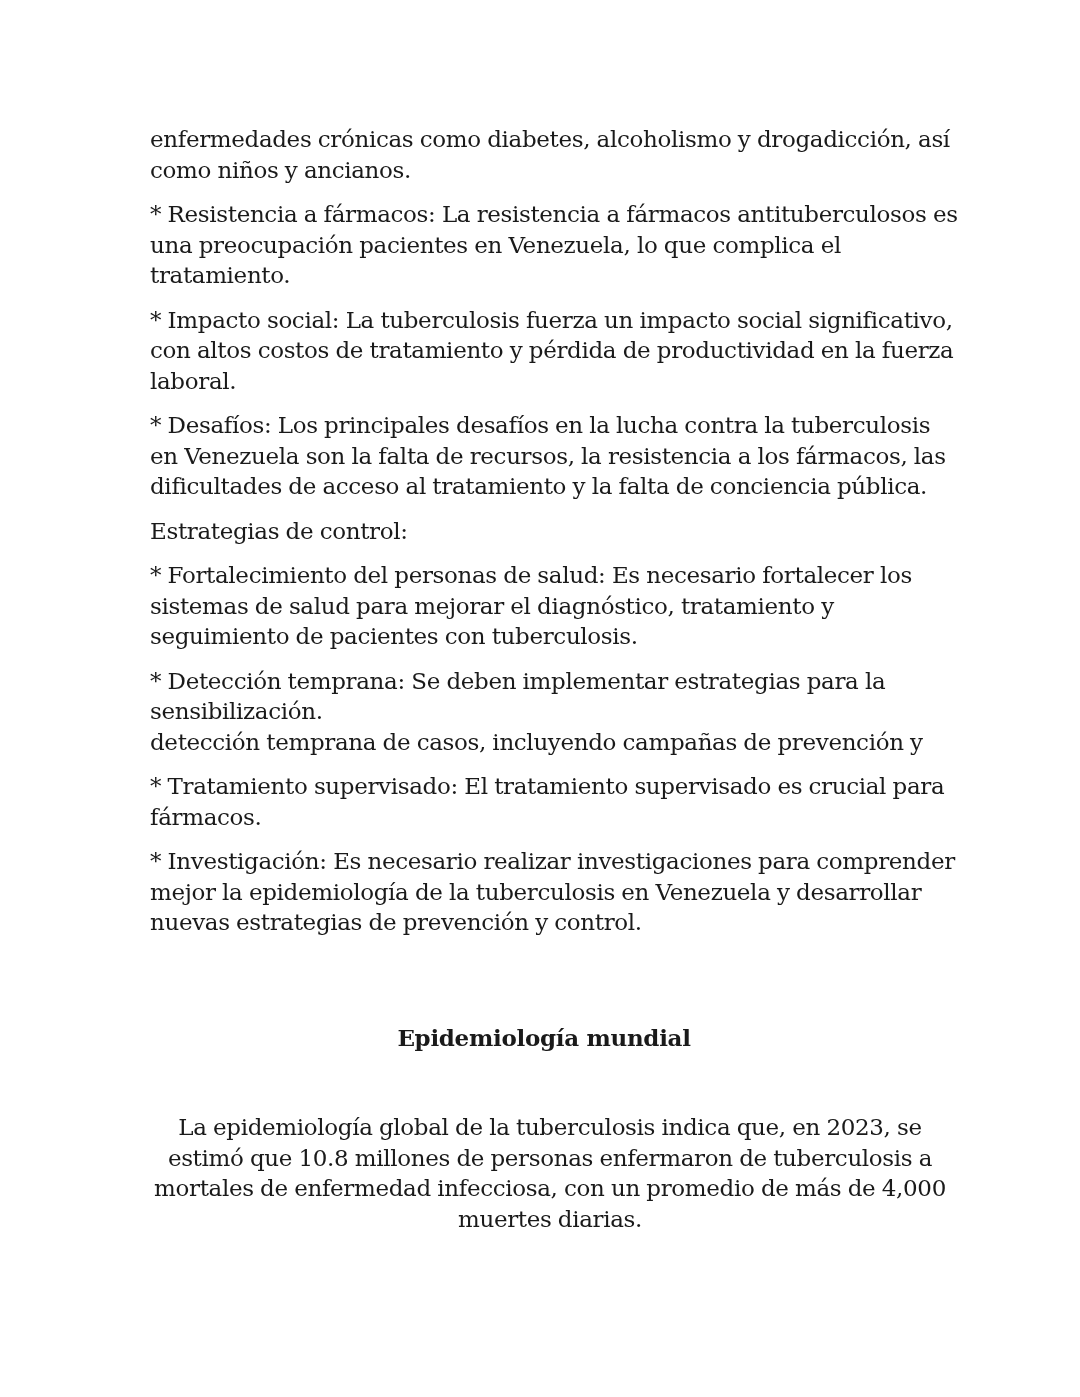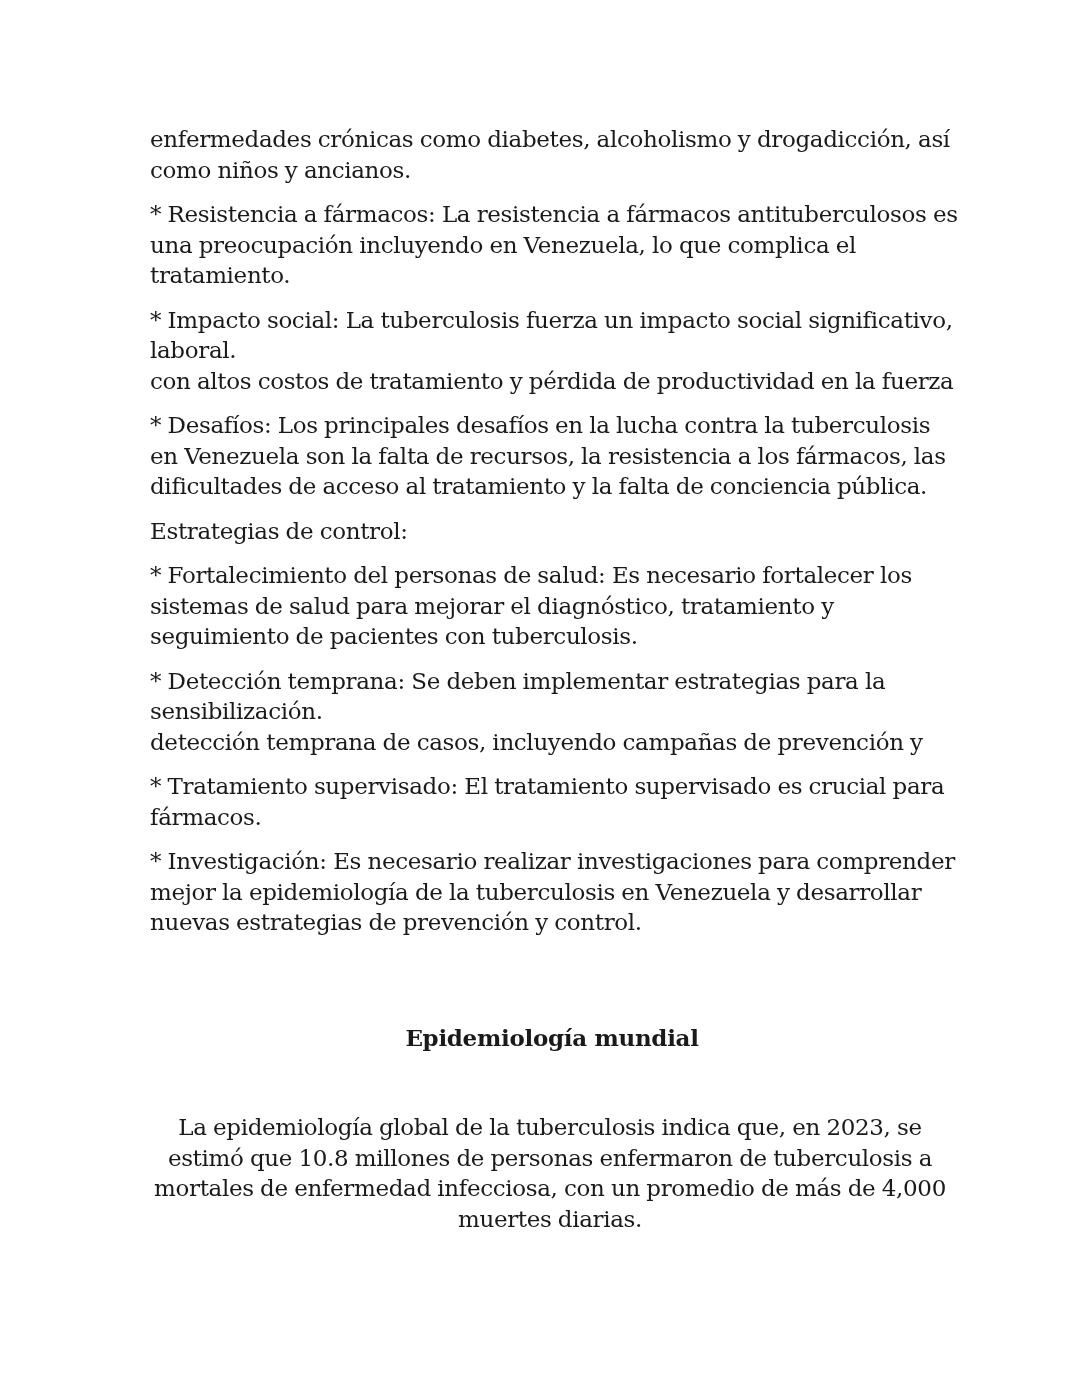--- a/index.html
+++ b/index.html
@@ -33,21 +33,21 @@
       white-space: nowrap;
     }
     .heading {
       font-family: "DejaVu Serif", "Liberation Serif", serif;
       font-weight: bold;
       font-size: 23px;
       text-align: center;
       width: 780px;
       margin: 0;
       position: absolute;
-      left: 12px;
+      left: 4px;
       top: 900px;
       letter-spacing: -0.3px;
     }
     .final {
       position: absolute;
       left: 0;
       top: 988px;
       width: 800px;
       text-align: center;
     }
@@ -57,28 +57,28 @@
 
 <div class="page">
 
   <p class="para">
     <span class="line">enfermedades crónicas como diabetes, alcoholismo y drogadicción, así</span>
     <span class="line">como niños y ancianos.</span>
   </p>
 
   <p class="para">
     <span class="line">* Resistencia a fármacos: La resistencia a fármacos antituberculosos es</span>
-    <span class="line">una preocupación incluyendo en Venezuela, lo que complica el</span>
+    <span class="line">una preocupación pacientes en Venezuela, lo que complica el</span>
     <span class="line">tratamiento.</span>
   </p>
 
   <p class="para">
     <span class="line">* Impacto social: La tuberculosis fuerza un impacto social significativo,</span>
+    <span class="line">con altos costos de tratamiento y pérdida de productividad en la fuerza</span>
     <span class="line">laboral.</span>
-    <span class="line">con altos costos de tratamiento y pérdida de productividad en la fuerza</span>
   </p>
 
   <p class="para">
     <span class="line">* Desafíos: Los principales desafíos en la lucha contra la tuberculosis</span>
     <span class="line">en Venezuela son la falta de recursos, la resistencia a los fármacos, las</span>
     <span class="line">dificultades de acceso al tratamiento y la falta de conciencia pública.</span>
   </p>
 
   <p class="para">
     <span class="line">Estrategias de control:</span>

